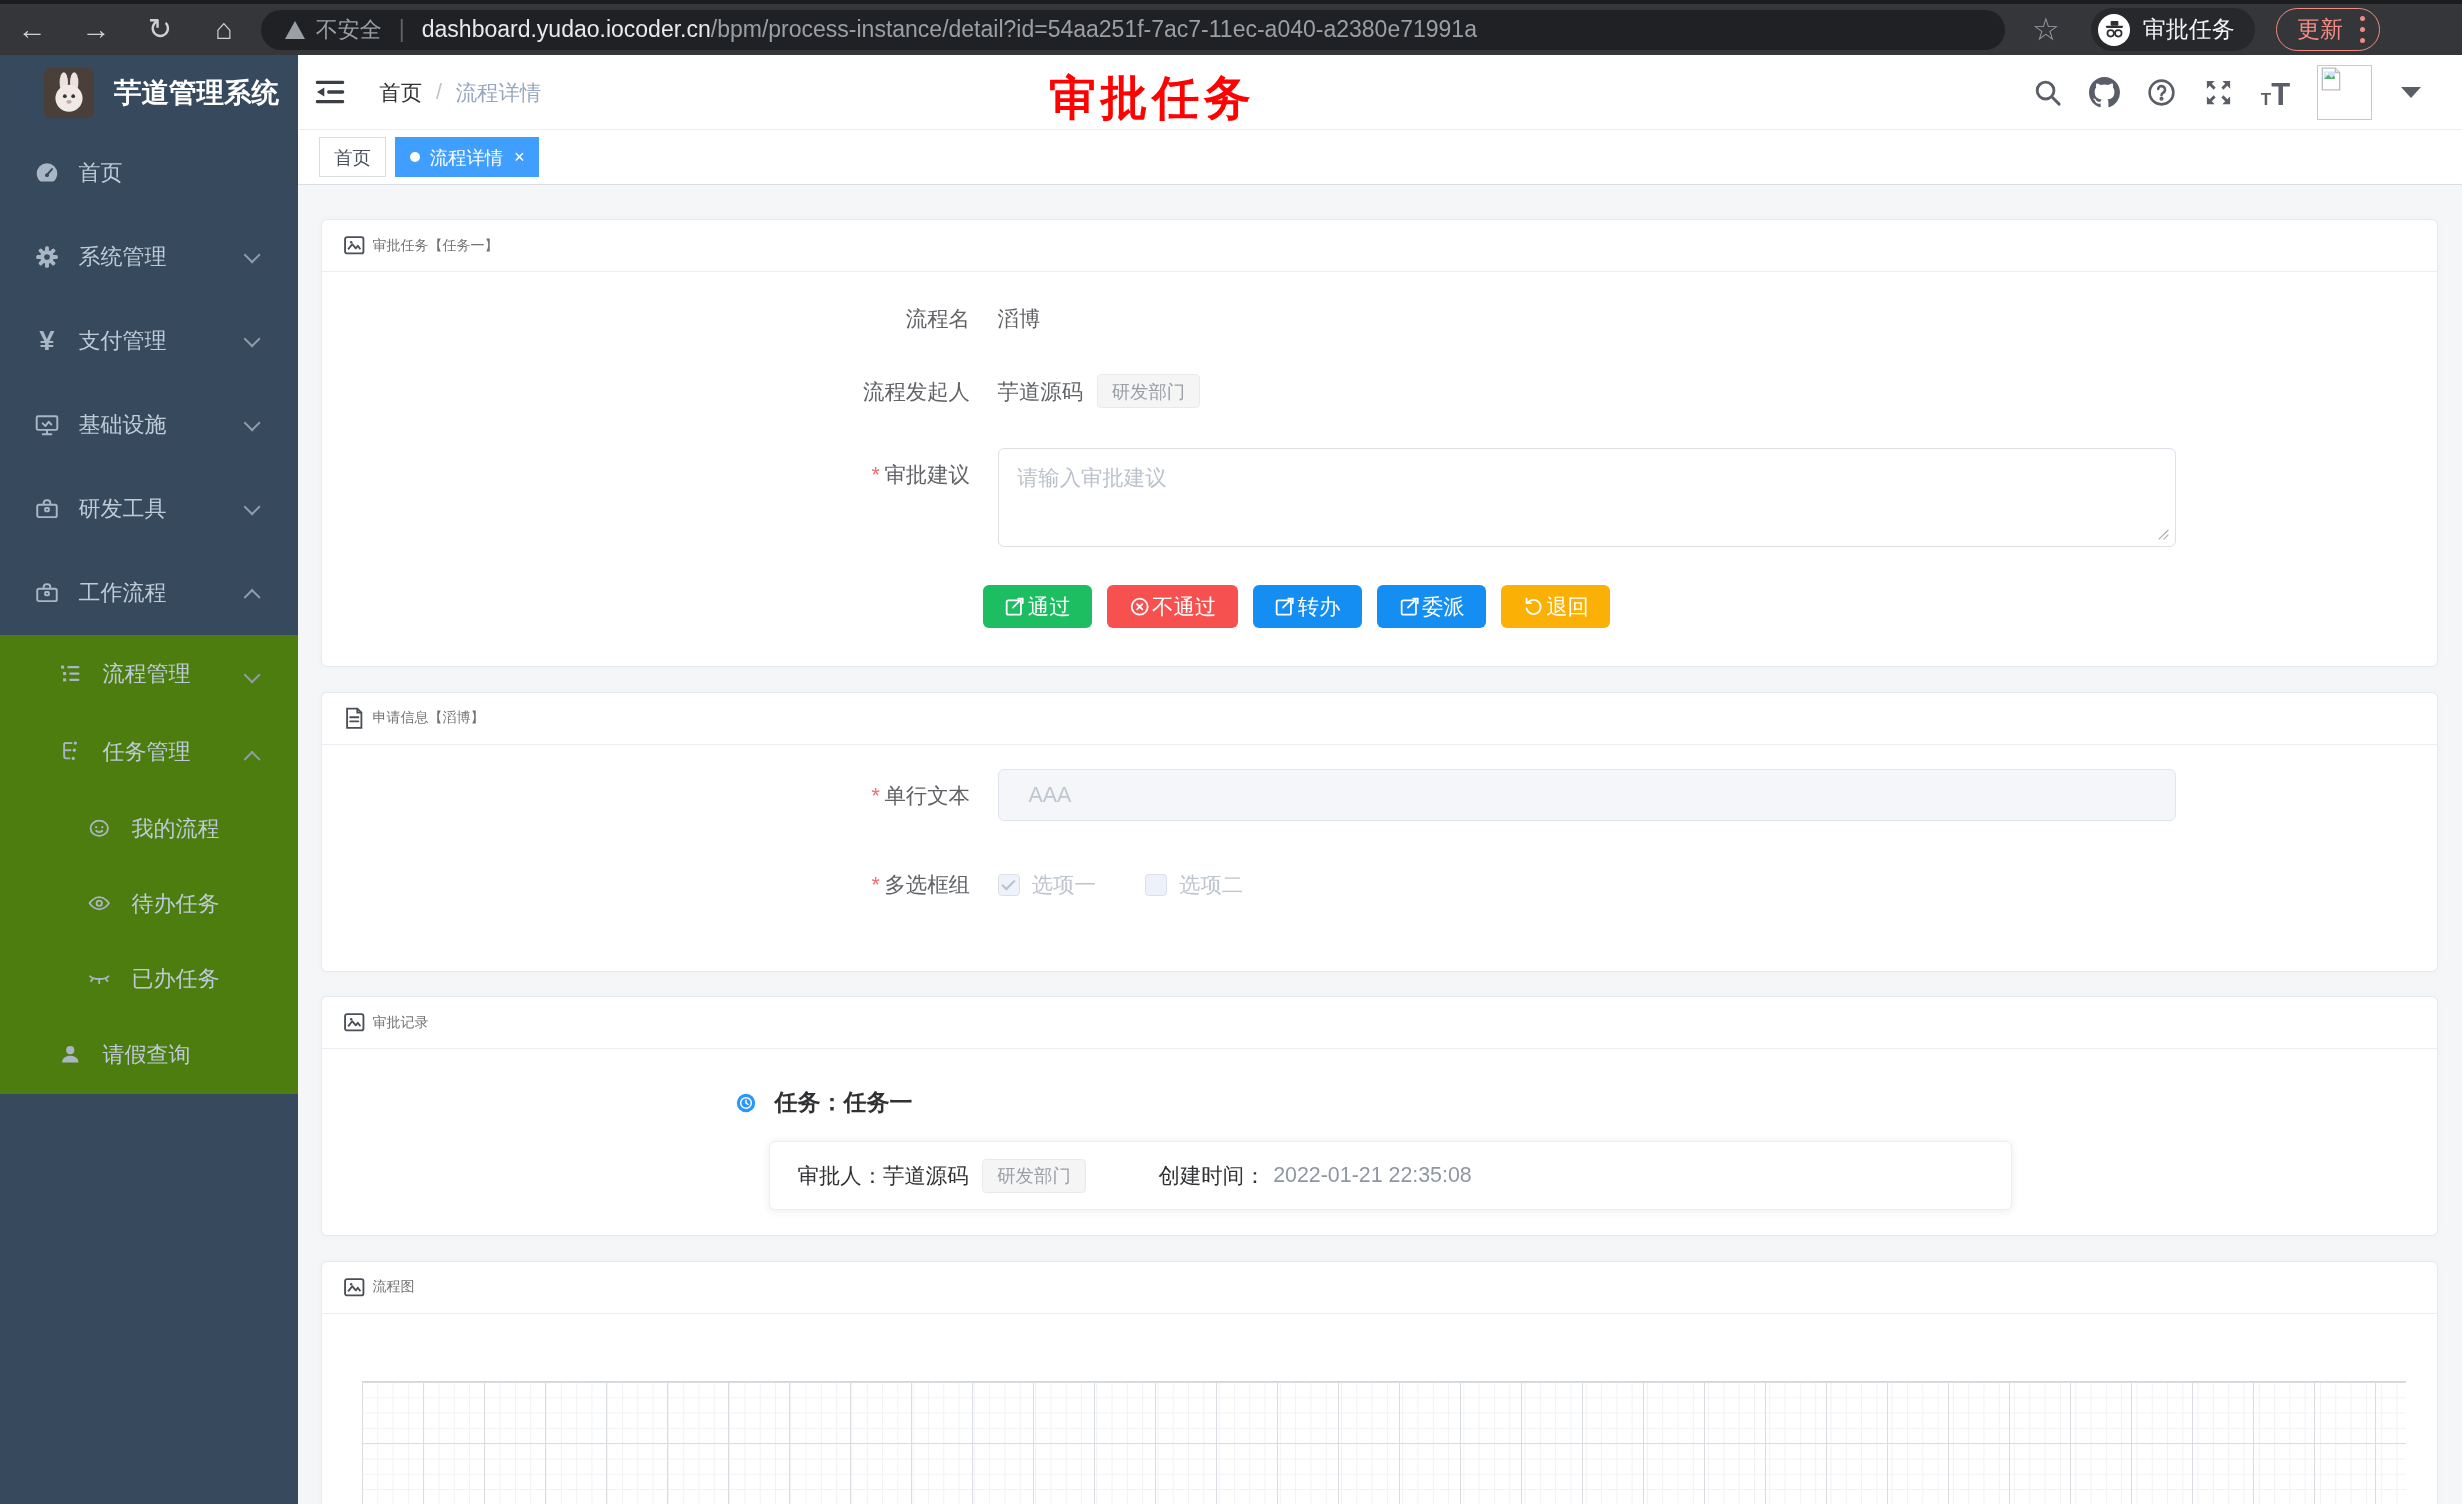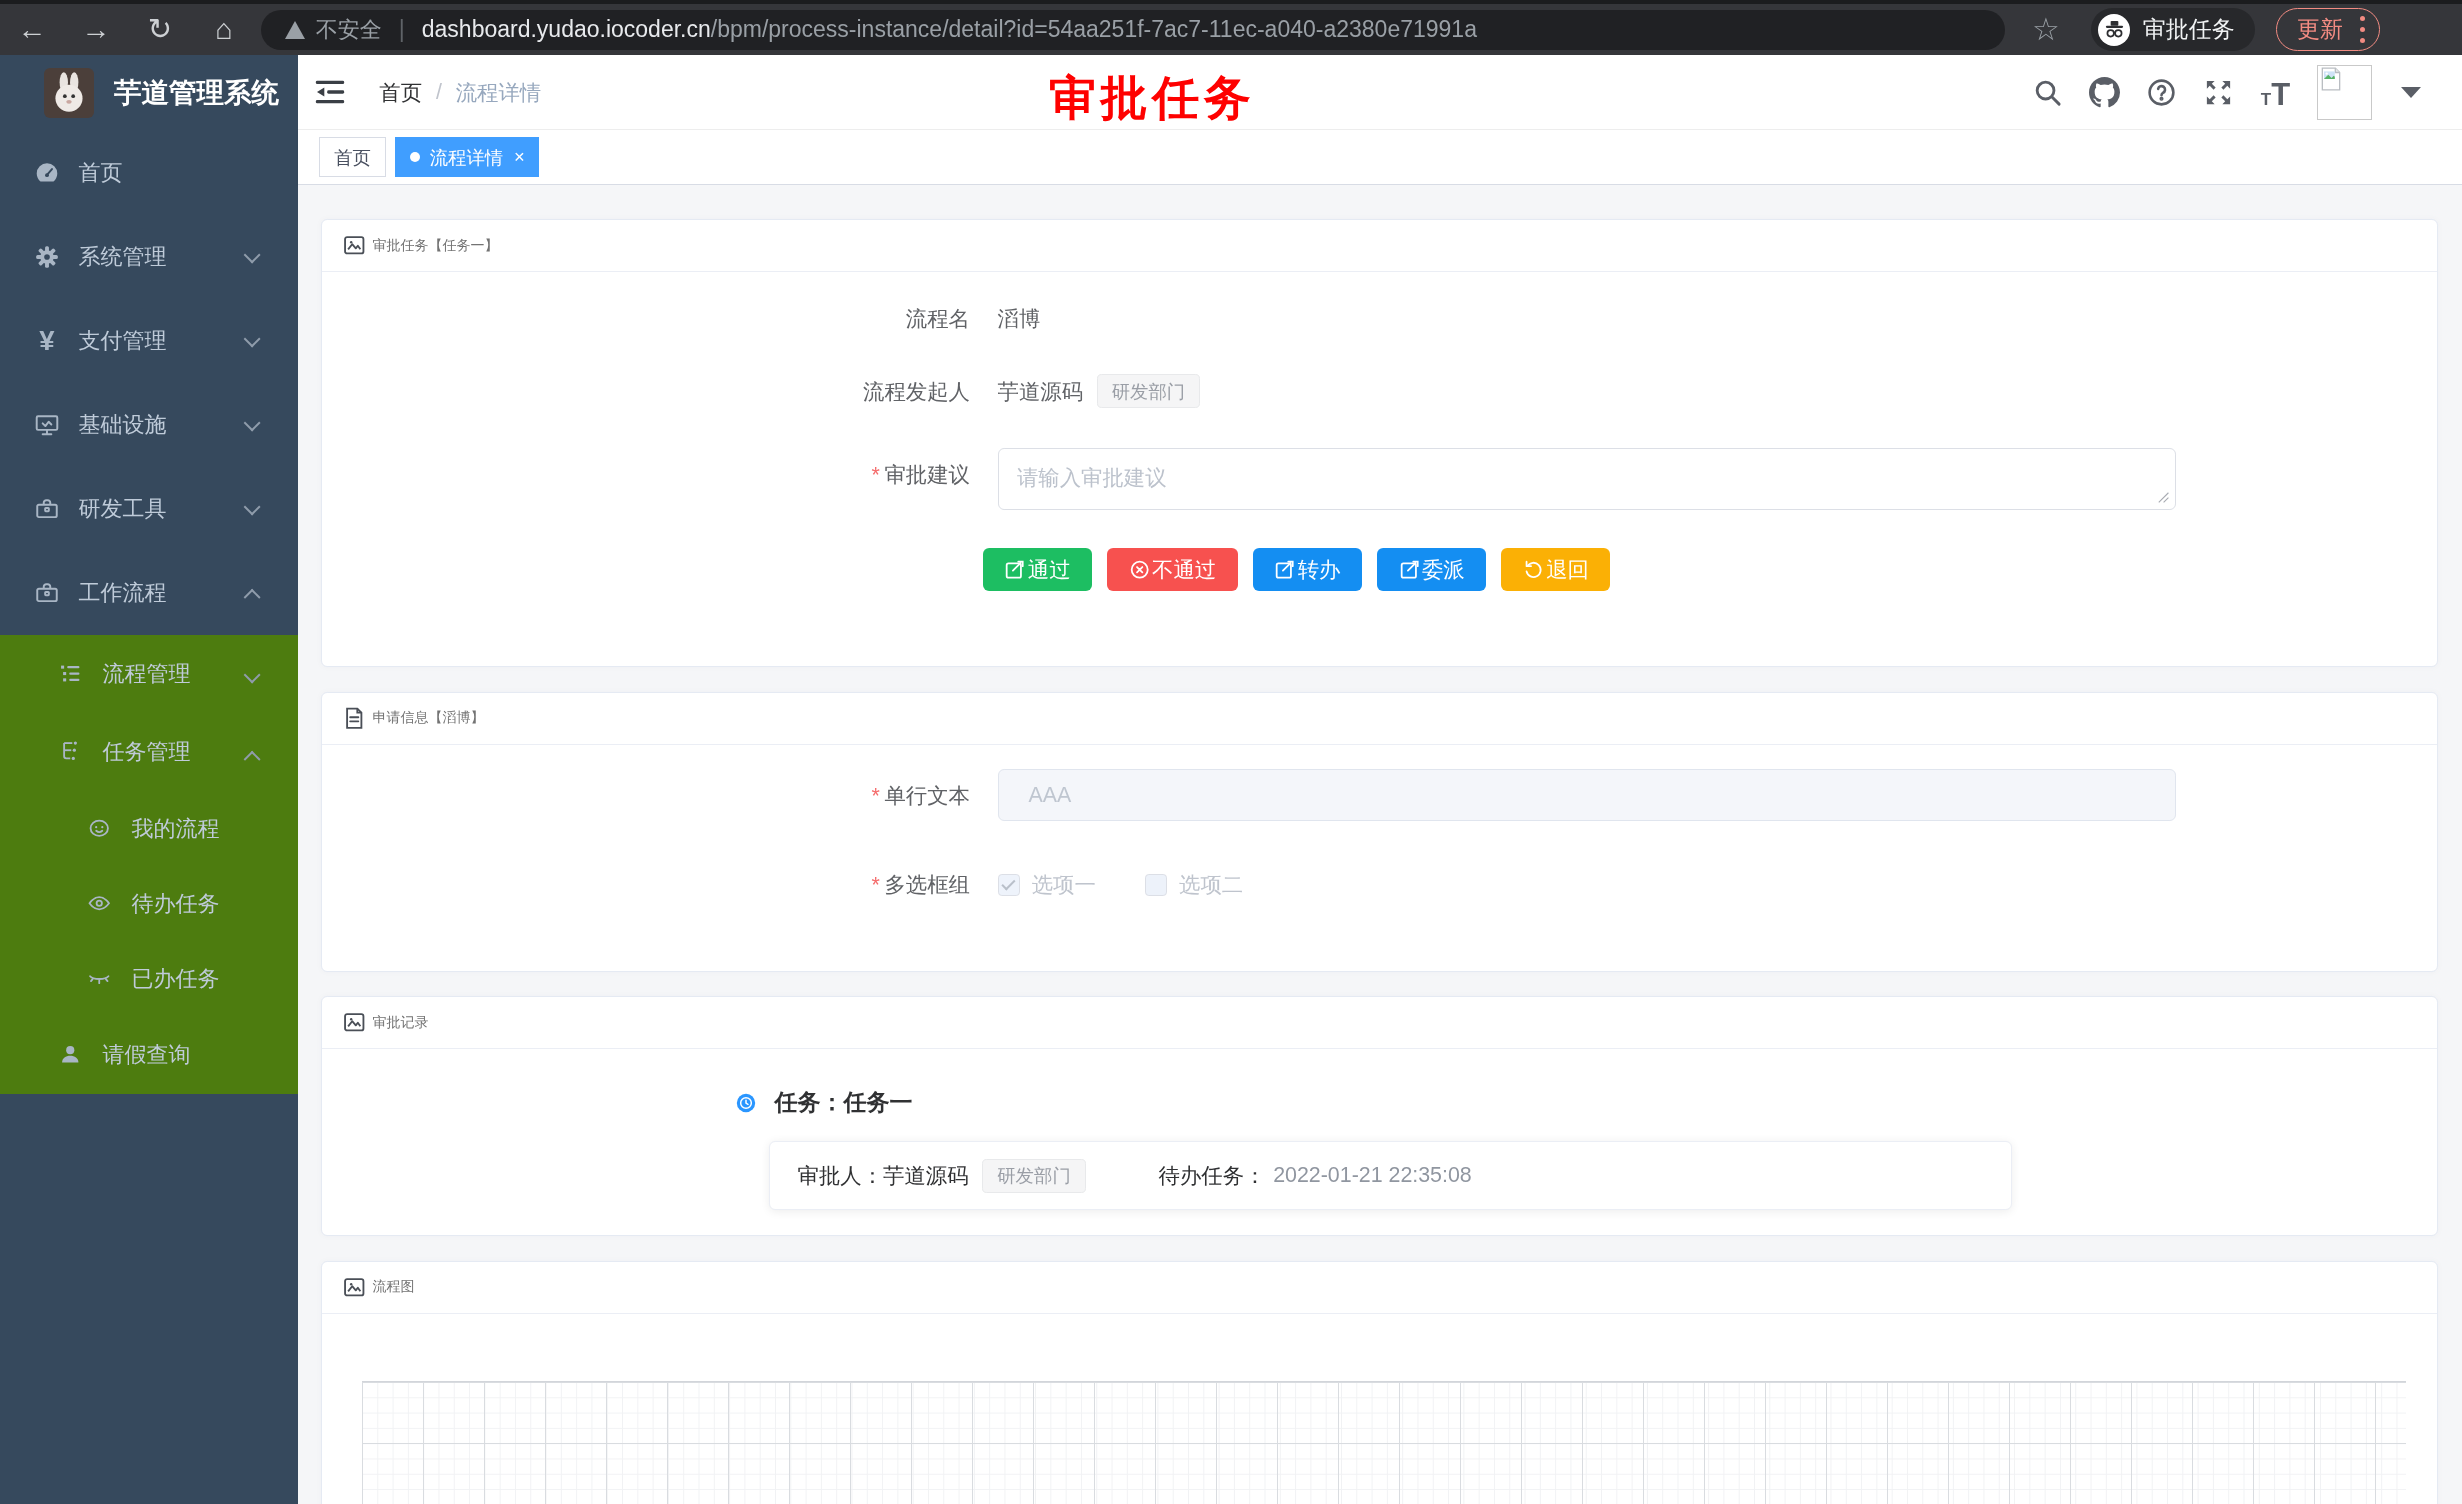--- a/index.html
+++ b/index.html
@@ -82,21 +82,21 @@
     border-bottom:0.8px solid #ebeef5; color:#737373; font-size:14px; }
   .card-hd .ch-icon { width:24.5px; height:24.5px; margin-right:6.1px; color:#4a4f57; }
 
   .f-row { display:flex; align-items:center; }
   .f-label { width:648px; text-align:right; font-size:21.4px; color:#606266; flex:0 0 648px; }
   .req { color:#f56c6c; margin-right:4.6px; font-size:21.4px; }
   .f-val { margin-left:27.5px; font-size:21.4px; color:#606266; display:flex; align-items:center; }
   .el-tag { height:34px; display:inline-flex; align-items:center; padding:0 13.8px; margin-left:13.8px;
     background:#f5f5f6; border:0.8px solid #e8e9eb; border-radius:4.6px; color:#9a9ea6; font-size:18.4px; }
   .textarea-wrap { position:relative; margin-left:27.5px; }
-  textarea.cmt { width:1178px; height:62px; border:0.8px solid #dcdfe6; border-radius:6.1px;
+  textarea.cmt { width:1178px; height:99px; border:0.8px solid #dcdfe6; border-radius:6.1px;
     font-size:21.4px; padding:13.8px 18.4px; color:#606266; resize:none; outline:none;
     font-family:"Liberation Sans",sans-serif; }
   textarea.cmt::placeholder { color:#bcc2cc; }
   .resize-grip { position:absolute; right:6.1px; bottom:9.2px; width:13.8px; height:13.8px; color:#a8abb2; }
 
   .btn-row { display:flex; gap:15.3px; padding-left:661px; }
   .btn { height:43px; border:none; border-radius:6.1px; color:#fff; font-size:21.4px;
     display:inline-flex; align-items:center; padding:0 21.4px; gap:2px; cursor:pointer;
     font-family:"Liberation Sans",sans-serif; }
   .btn svg { width:21.4px; height:21.4px; }
@@ -527,21 +527,21 @@
                   <circle cx="12" cy="12" r="6.4" fill="none" stroke="#fff" stroke-width="1.8"></circle>
                   <path d="M12 8.6v3.6l2.4 1.4" stroke="#fff" stroke-width="1.8" fill="none" stroke-linecap="round"></path>
                 </svg>
             </span>
             <span class="tl-title">任务：任务一</span>
           </div>
           <div class="tl-card">
             <span>审批人：</span>
             <span>芋道源码</span>
             <span class="el-tag">研发部门</span>
-            <span class="tl-time-lab">待办任务：</span>
+            <span class="tl-time-lab">创建时间：</span>
             <span class="tl-time">2022-01-21 22:35:08</span>
           </div>
         </div>
       </div>
 
       <div class="card" style="height:428px;">
         <div class="card-hd">
           <span class="ch-icon">
             <svg viewBox="0 0 24 24" width="24.5" height="24.5" fill="none" stroke="currentColor" stroke-width="1.8">
                 <rect x="3" y="4" width="18" height="16" rx="2"></rect>

